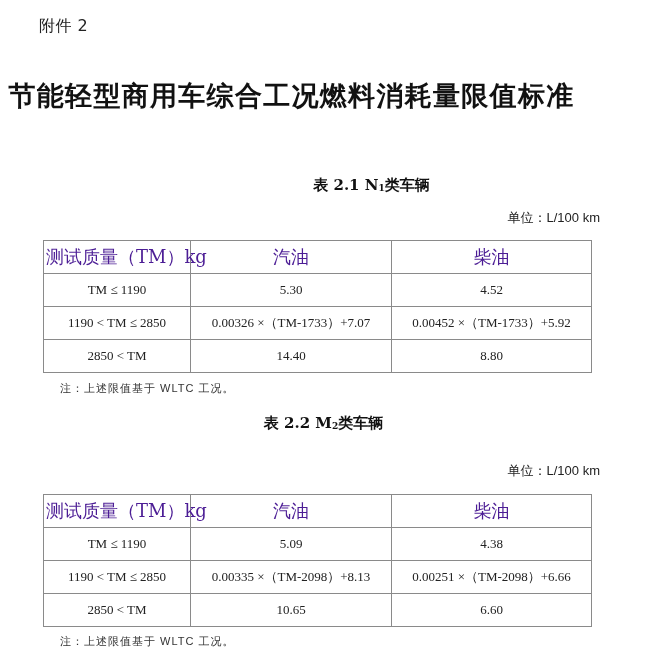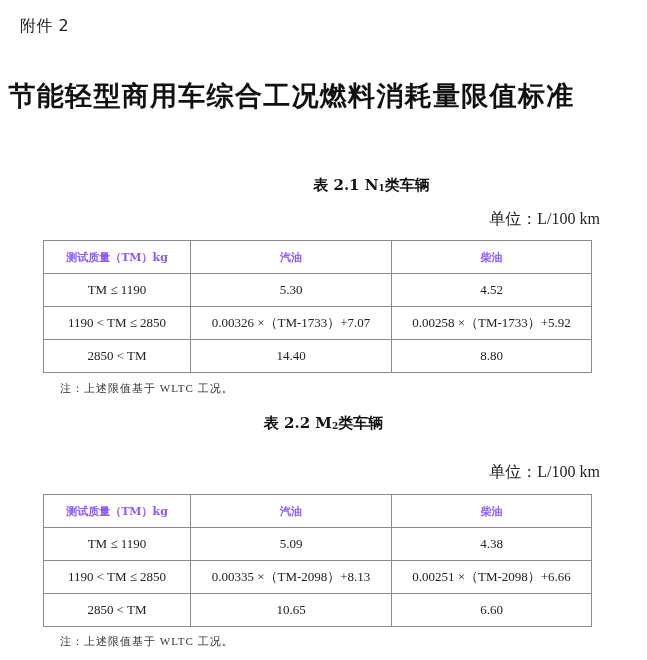--- a/index.html
+++ b/index.html
@@ -10,21 +10,21 @@
     body {
       width: 647px;
       height: 660px;
       position: relative;
       overflow: hidden;
       color: #111111;
       font-family: "Liberation Serif", "DejaVu Serif", serif;
     }
     .attachment {
       position: absolute;
-      left: 20px;
+      left: 39px;
       top: 16px;
       font-family: "DejaVu Sans", "Liberation Sans", sans-serif;
       font-size: 16px;
       color: #222;
       letter-spacing: 0.5px;
     }
     .doc-title {
       position: absolute;
       left: 0;
       width: 583px;
@@ -47,57 +47,57 @@
       font-size: 15px;
       color: #111;
     }
     .table-caption sub {
       font-size: 9px;
       vertical-align: -1px;
     }
     .unit {
       position: absolute;
       right: 47px;
-      font-size: 16px;
+      font-size: 13px;
       color: #222;
-      font-family: Liberation Serif, serif;
+      font-family: Liberation Sans, sans-serif;
     }
     table.data {
       position: absolute;
       left: 43px;
       width: 548px;
       border-collapse: collapse;
       table-layout: fixed;
       font-family: "Liberation Serif", "DejaVu Serif", serif;
       font-size: 13px;
       color: #222;
     }
     table.data td, table.data th {
       border: 1px solid #8a8a8a;
       height: 32px;
       padding: 0 2px;
       text-align: center;
       white-space: nowrap;
       font-weight: normal;
     }
     table.data th {
-      font-weight: bold;
+      font-weight: normal;
       font-family: "DejaVu Serif", "Liberation Serif", serif;
-      font-size: 11px;
-      color: #8b5cf6;
+      font-size: 18px;
+      color: #4c1d95;
     }
     table.data col.c1 { width: 147px; }
     table.data col.c2 { width: 201px; }
     table.data col.c3 { width: 200px; }
     .note {
       position: absolute;
       left: 60px;
       font-size: 11px;
       color: #333;
-      font-family: Liberation Serif, serif;
+      font-family: Liberation Sans, sans-serif;
       letter-spacing: 1px;
     }
   </style>
 </head>
 <body>
 
 <div class="attachment">附件 2</div>
 
 <div class="doc-title">节能轻型商用车综合工况燃料消耗量限值标准</div>
 
@@ -118,21 +118,21 @@
     <th>柴油</th>
   </tr>
   <tr>
     <td>TM ≤ 1190</td>
     <td>5.30</td>
     <td>4.52</td>
   </tr>
   <tr>
     <td>1190 &lt; TM ≤ 2850</td>
     <td>0.00326 ×（TM-1733）+7.07</td>
-    <td>0.00258 ×（TM-1733）+5.92</td>
+    <td>0.00452 ×（TM-1733）+5.92</td>
   </tr>
   <tr>
     <td>2850 &lt; TM</td>
     <td>14.40</td>
     <td>8.80</td>
   </tr>
 </tbody>
   </table>
 
 <div class="note" style="top:381px;">注：上述限值基于 WLTC 工况。</div>

